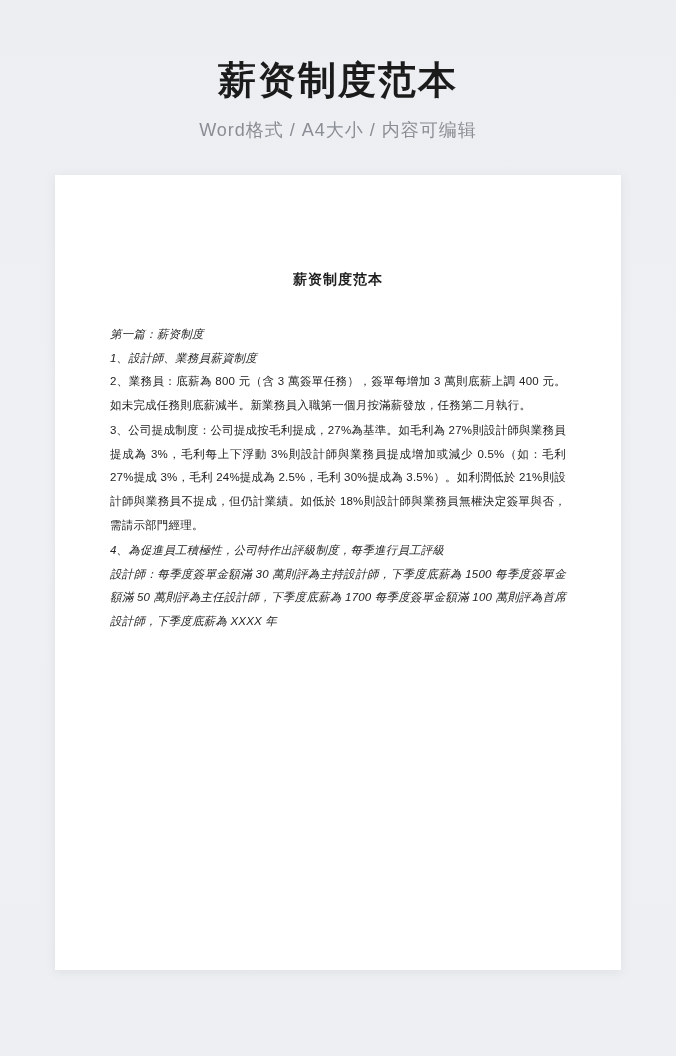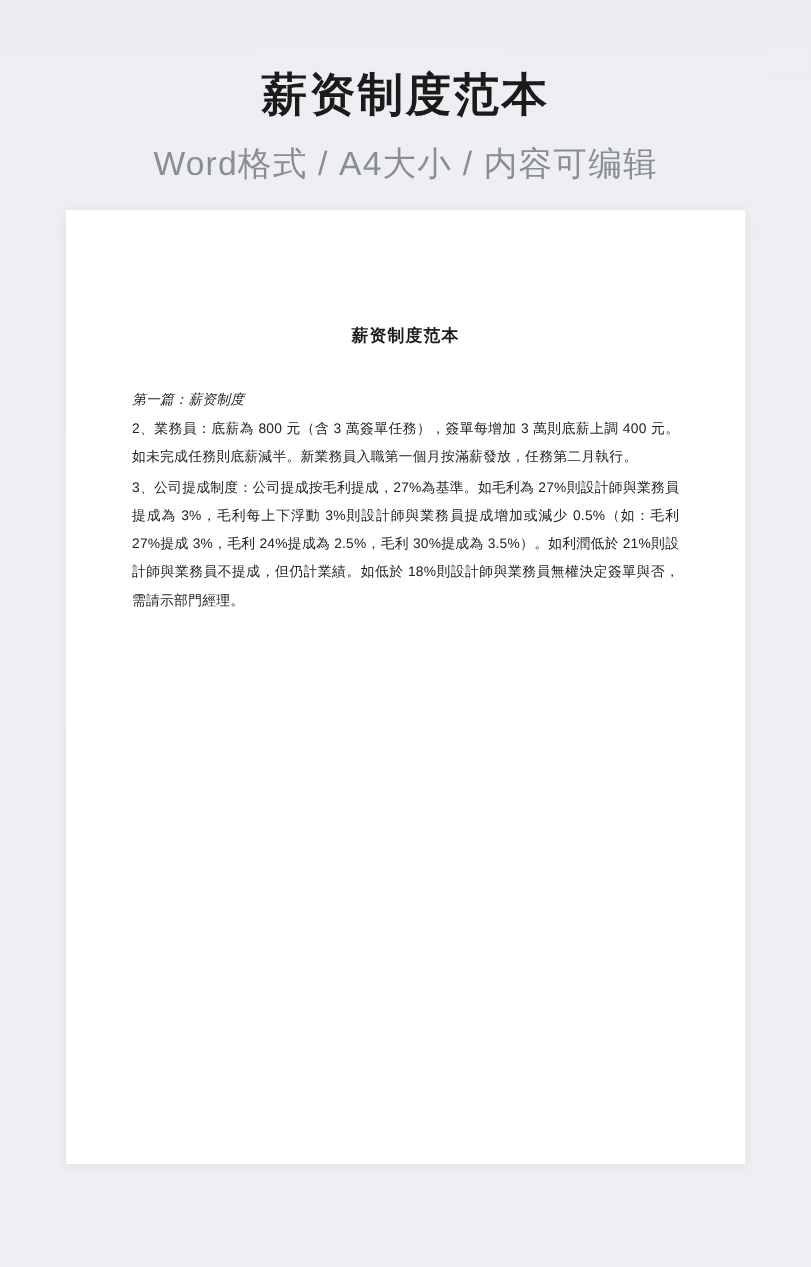--- a/index.html
+++ b/index.html
@@ -28,21 +28,21 @@
     font-family: "Liberation Sans", sans-serif;
     font-size: 38px;
     font-weight: bold;
     color: #1b1b1b;
     letter-spacing: 2px;
     line-height: 1.2;
     margin: 0;
   }
   .sub-title {
     margin-top: 14px;
-    font-size: 28px;
+    font-size: 18px;
     color: #8a8d93;
     font-weight: normal;
     letter-spacing: 1px;
   }
   .doc-sheet {
     position: absolute;
     left: 55px;
     top: 175px;
     width: 566px;
     height: 795px;
@@ -86,18 +86,21 @@
 
   <div class="header">
     <div class="main-title">薪资制度范本</div>
     <div class="sub-title">Word格式 / A4大小 / 内容可编辑</div>
   </div>
 
   <div class="doc-sheet">
     <div class="doc-title">薪资制度范本</div>
     <div class="doc-body">
       <p class="para tight">第一篇：薪资制度</p>
+      <p class="para tight">1、設計師、業務員薪資制度</p>
       <p class="para">2、業務員：底薪為 800 元（含 3 萬簽單任務），簽單每增加 3 萬則底薪上調 400 元。如未完成任務則底薪減半。新業務員入職第一個月按滿薪發放，任務第二月執行。</p>
       <p class="para">3、公司提成制度：公司提成按毛利提成，27%為基準。如毛利為 27%則設計師與業務員提成為 3%，毛利每上下浮動 3%則設計師與業務員提成增加或減少 0.5%（如：毛利 27%提成 3%，毛利 24%提成為 2.5%，毛利 30%提成為 3.5%）。如利潤低於 21%則設計師與業務員不提成，但仍計業績。如低於 18%則設計師與業務員無權決定簽單與否，需請示部門經理。</p>
+      <p class="para tight">4、為促進員工積極性，公司特作出評級制度，每季進行員工評級</p>
+      <p class="para tight">設計師：每季度簽單金額滿 30 萬則評為主持設計師，下季度底薪為 1500 每季度簽單金額滿 50 萬則評為主任設計師，下季度底薪為 1700 每季度簽單金額滿 100 萬則評為首席設計師，下季度底薪為 XXXX 年</p>
     </div>
   </div>
 
 </div>
 
 </body></html>

